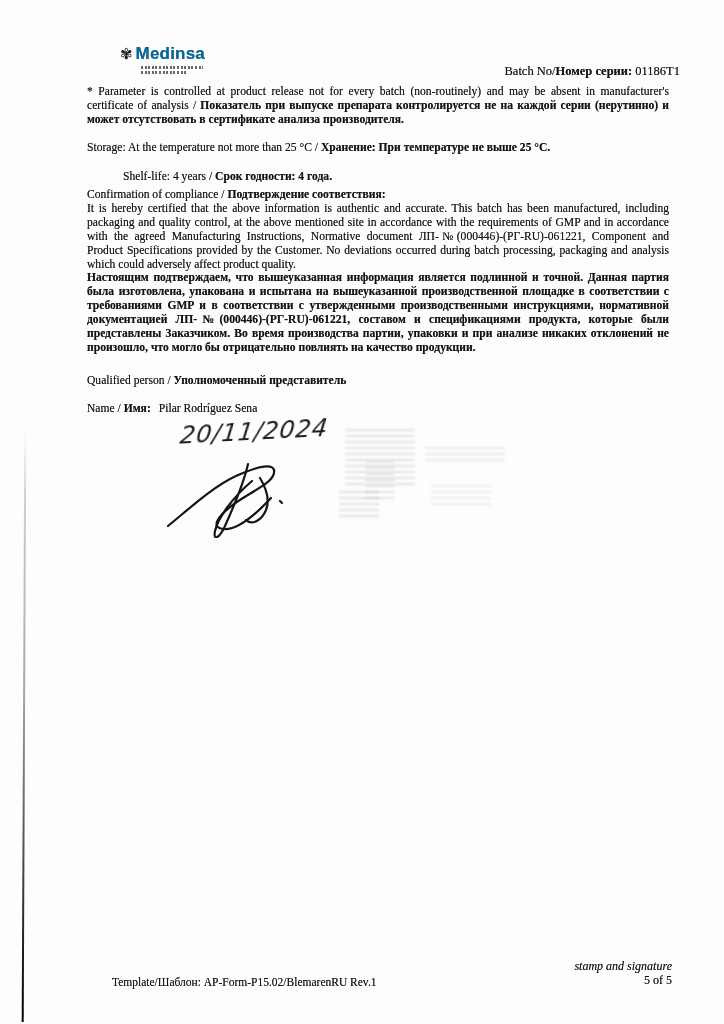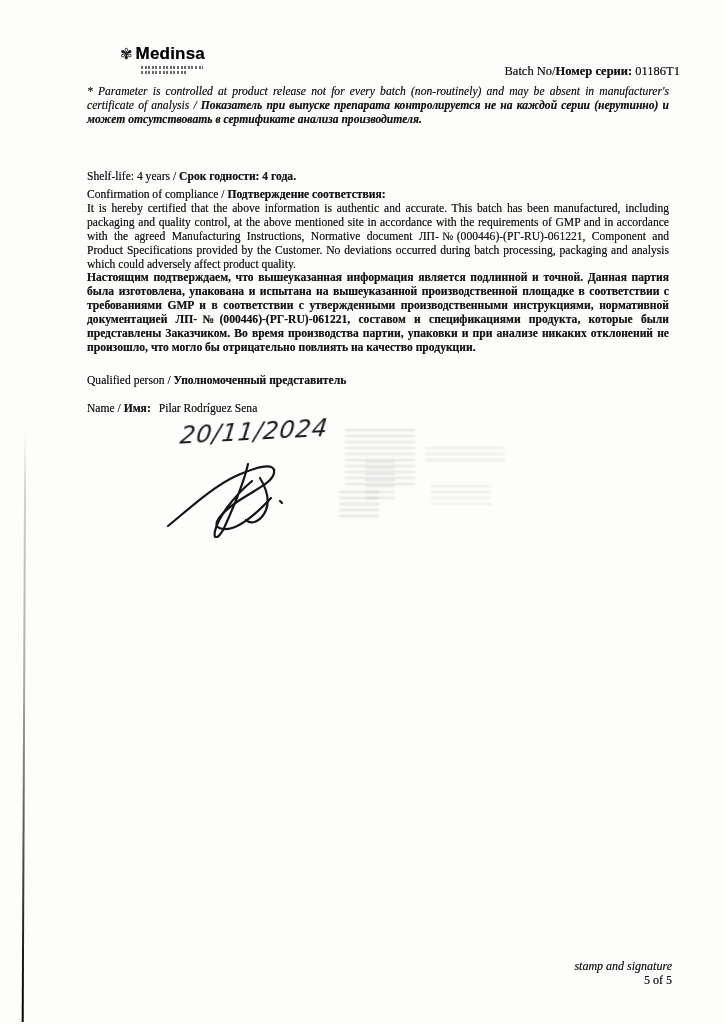--- a/index.html
+++ b/index.html
@@ -4,36 +4,36 @@
 <style>
   html,body{margin:0;padding:0;}
   body{width:724px;height:1024px;background:#e9e9e9;font-family:"Liberation Serif",serif;}
   .page{position:relative;width:724px;height:1024px;background:#fdfdfc;overflow:hidden;color:#141414;}
   .scan-text{text-shadow:0 0 .5px rgba(0,0,0,.55);}
 
   
   .logo{position:absolute;left:120px;top:44px;}
   .logo-row{display:flex;align-items:center;gap:3px;}
   .logo-flower{font-size:15px;line-height:15px;color:#1b1b1b;filter:blur(.3px);}
-  .logo-name{font-family:"Liberation Sans",sans-serif;font-weight:bold;font-size:17px;letter-spacing:.2px;color:#000000;filter:blur(.35px);}
+  .logo-name{font-family:"Liberation Sans",sans-serif;font-weight:bold;font-size:17px;letter-spacing:.2px;color:#0369a1;filter:blur(.35px);}
   .logo-sub{margin:2px 0 0 21px;}
   .logo-subline{height:3px;background:repeating-linear-gradient(90deg,#3a3a3a 0 2px,transparent 2px 3.6px);opacity:.75;filter:blur(.4px);margin-bottom:2px;}
   .logo-subline.l1{width:62px;}
   .logo-subline.l2{width:46px;}
 
   
   .batch{position:absolute;top:64px;right:44px;font-size:12.5px;}
   .b{font-weight:bold;}
 
   
   .para{position:absolute;left:87px;width:582px;font-size:11.6px;line-height:14px;text-align:justify;margin:0;}
-  .ital{font-style:italic;}
+  .ital{}
   .asterisk{top:85px;font-weight:500;}
   .storage{top:141px;}
-  .shelf{top:170px;}
+  .shelf{top:170px;margin-left:36px;}
   .compliance{top:188px;line-height:13.9px;}
   .qualified{top:374px;}
   .nameline{top:402px;}
   .dateline{top:429px;}
   .name-value{margin-left:8px;}
 
   
   .hand-date{position:absolute;left:180px;top:418px;font-family:"DejaVu Sans",sans-serif;font-style:italic;font-size:24px;color:#1d1d1d;transform:rotate(-3deg) skewX(-10deg);letter-spacing:1px;filter:blur(.2px);}
 
   
@@ -69,20 +69,21 @@
     <div class="logo-sub">
       <div class="logo-subline l1"></div>
       <div class="logo-subline l2"></div>
     </div>
   </div>
 
   <div class="batch scan-text"><span>Batch No/</span><span class="b">Номер серии:</span><span> 01186T1</span></div>
 
   <p class="para asterisk ital scan-text"><span>* Parameter is controlled at product release not for every batch (non-routinely) and may be absent in manufacturer's certificate of analysis / </span><span class="b">Показатель при выпуске препарата контролируется не на каждой серии (нерутинно) и может отсутствовать в сертификате анализа производителя.</span></p>
 
+  <p class="para storage scan-text"><span>Storage: At the temperature not more than 25 °C / </span><span class="b">Хранение: При температуре не выше 25 °С.</span></p>
 
   <p class="para shelf scan-text"><span>Shelf-life: 4 years / </span><span class="b">Срок годности: 4 года.</span></p>
 
   <p class="para compliance scan-text"><span>Confirmation of compliance / </span><span class="b">Подтверждение соответствия:</span><br>
   <span>It is hereby certified that the above information is authentic and accurate. This batch has been manufactured, including packaging and quality control, at the above mentioned site in accordance with the requirements of GMP and in accordance with the agreed Manufacturing Instructions, Normative document ЛП-№(000446)-(РГ-RU)-061221, Component and Product Specifications provided by the Customer. No deviations occurred during batch processing, packaging and analysis which could adversely affect product quality.</span><br>
   <span class="b">Настоящим подтверждаем, что вышеуказанная информация является подлинной и точной. Данная партия была изготовлена, упакована и испытана на вышеуказанной производственной площадке в соответствии с требованиями GMP и в соответствии с утвержденными производственными инструкциями, нормативной документацией ЛП-№(000446)-(РГ-RU)-061221, составом и спецификациями продукта, которые были представлены Заказчиком. Во время производства партии, упаковки и при анализе никаких отклонений не произошло, что могло бы отрицательно повлиять на качество продукции.</span></p>
 
   <p class="para qualified scan-text"><span>Qualified person / </span><span class="b">Уполномоченный представитель</span></p>
 
   <p class="para nameline scan-text"><span>Name / </span><span class="b">Имя:</span><span class="name-value">Pilar Rodríguez Sena</span></p>
@@ -106,14 +107,15 @@
     <div class="smudge s4"></div>
     <div class="smudge s5"></div>
   </div>
 
   <div class="artifact-line"></div>
 
   <div class="footer-right scan-text">
     <div class="footer-stamp-note">stamp and signature</div>
     <div>5 of 5</div>
   </div>
+  <div class="footer-template scan-text">Template/Шаблон: AP-Form-P15.02/BlemarenRU Rev.1</div>
 
 </div>
 
 </body></html>

